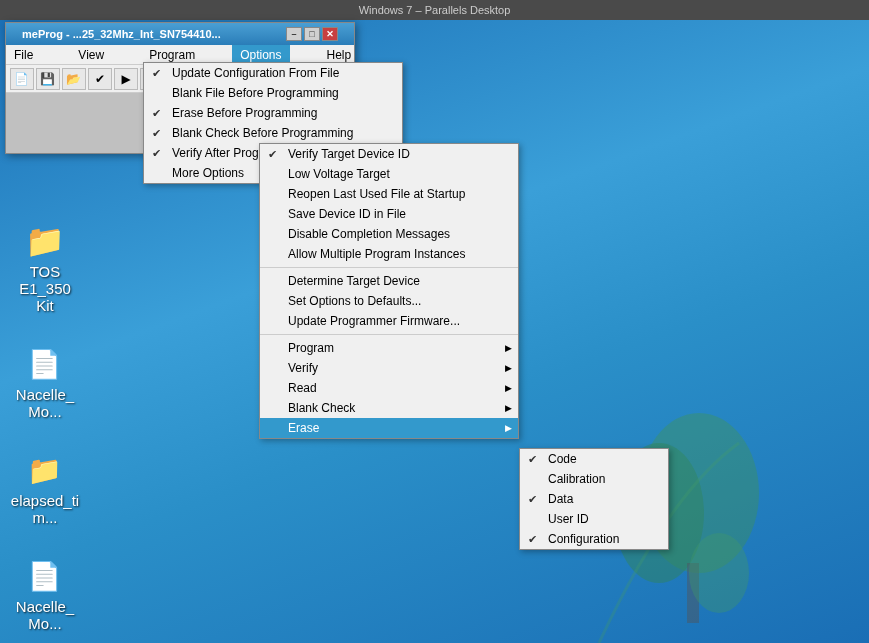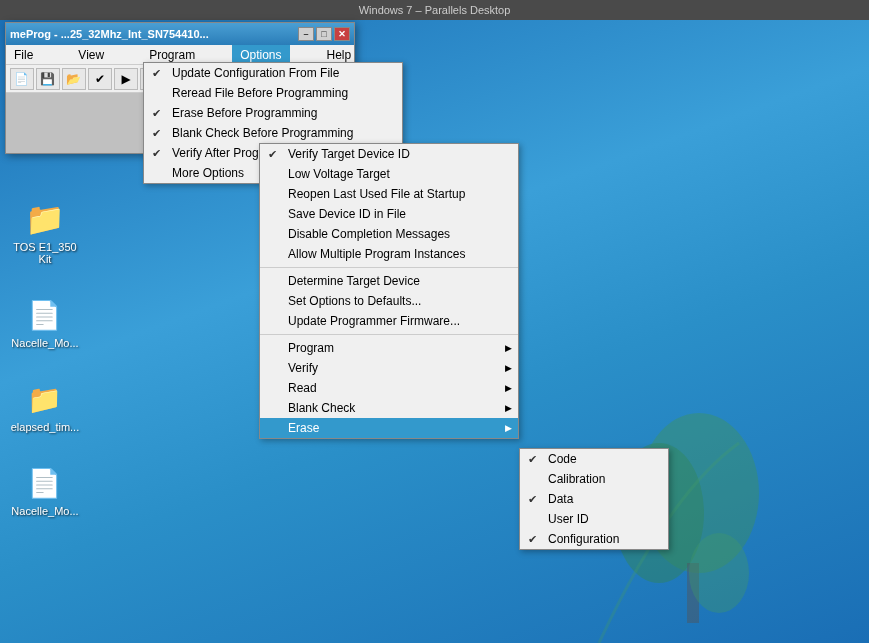--- a/index.html
+++ b/index.html
@@ -58,21 +58,21 @@
       width: 40px;
       height: 40px;
       display: flex;
       align-items: center;
       justify-content: center;
       font-size: 28px;
     }
 
     .desktop-icon .icon-label {
       color: white;
-      font-size: 11px;
+      font-size: 15px;
       text-align: center;
       text-shadow: 1px 1px 2px rgba(0,0,0,0.8);
       margin-top: 2px;
       word-break: break-word;
     }
 
     
     .tree-decoration {
       position: absolute;
       bottom: 0;
@@ -92,21 +92,21 @@
       border: 1px solid #888;
       box-shadow: 2px 2px 8px rgba(0,0,0,0.4);
     }
 
     .title-bar {
       background: linear-gradient(to bottom, #4a9fd4, #2a7db8);
       height: 22px;
       display: flex;
       align-items: center;
       justify-content: space-between;
-      padding: 0 4px;
+      padding: 0 16px;
       color: white;
       font-size: 11px;
       font-weight: bold;
     }
 
     .title-bar-buttons {
       display: flex;
       gap: 2px;
     }
 
@@ -323,21 +323,21 @@
     <div class="app-content"></div>
   </div>
 
   <div class="dropdown-menu" style="top: 62px; left: 143px;">
     <div class="dropdown-item checked">
       <span class="check-mark">✔</span>
       <span>Update Configuration From File</span>
     </div>
     <div class="dropdown-item">
       <span class="check-mark">✔</span>
-      <span>Reread File Before Programming</span>
+      <span>Blank File Before Programming</span>
     </div>
     <div class="dropdown-item checked">
       <span class="check-mark">✔</span>
       <span>Erase Before Programming</span>
     </div>
     <div class="dropdown-item checked">
       <span class="check-mark">✔</span>
       <span>Blank Check Before Programming</span>
     </div>
     <div class="dropdown-item checked">

